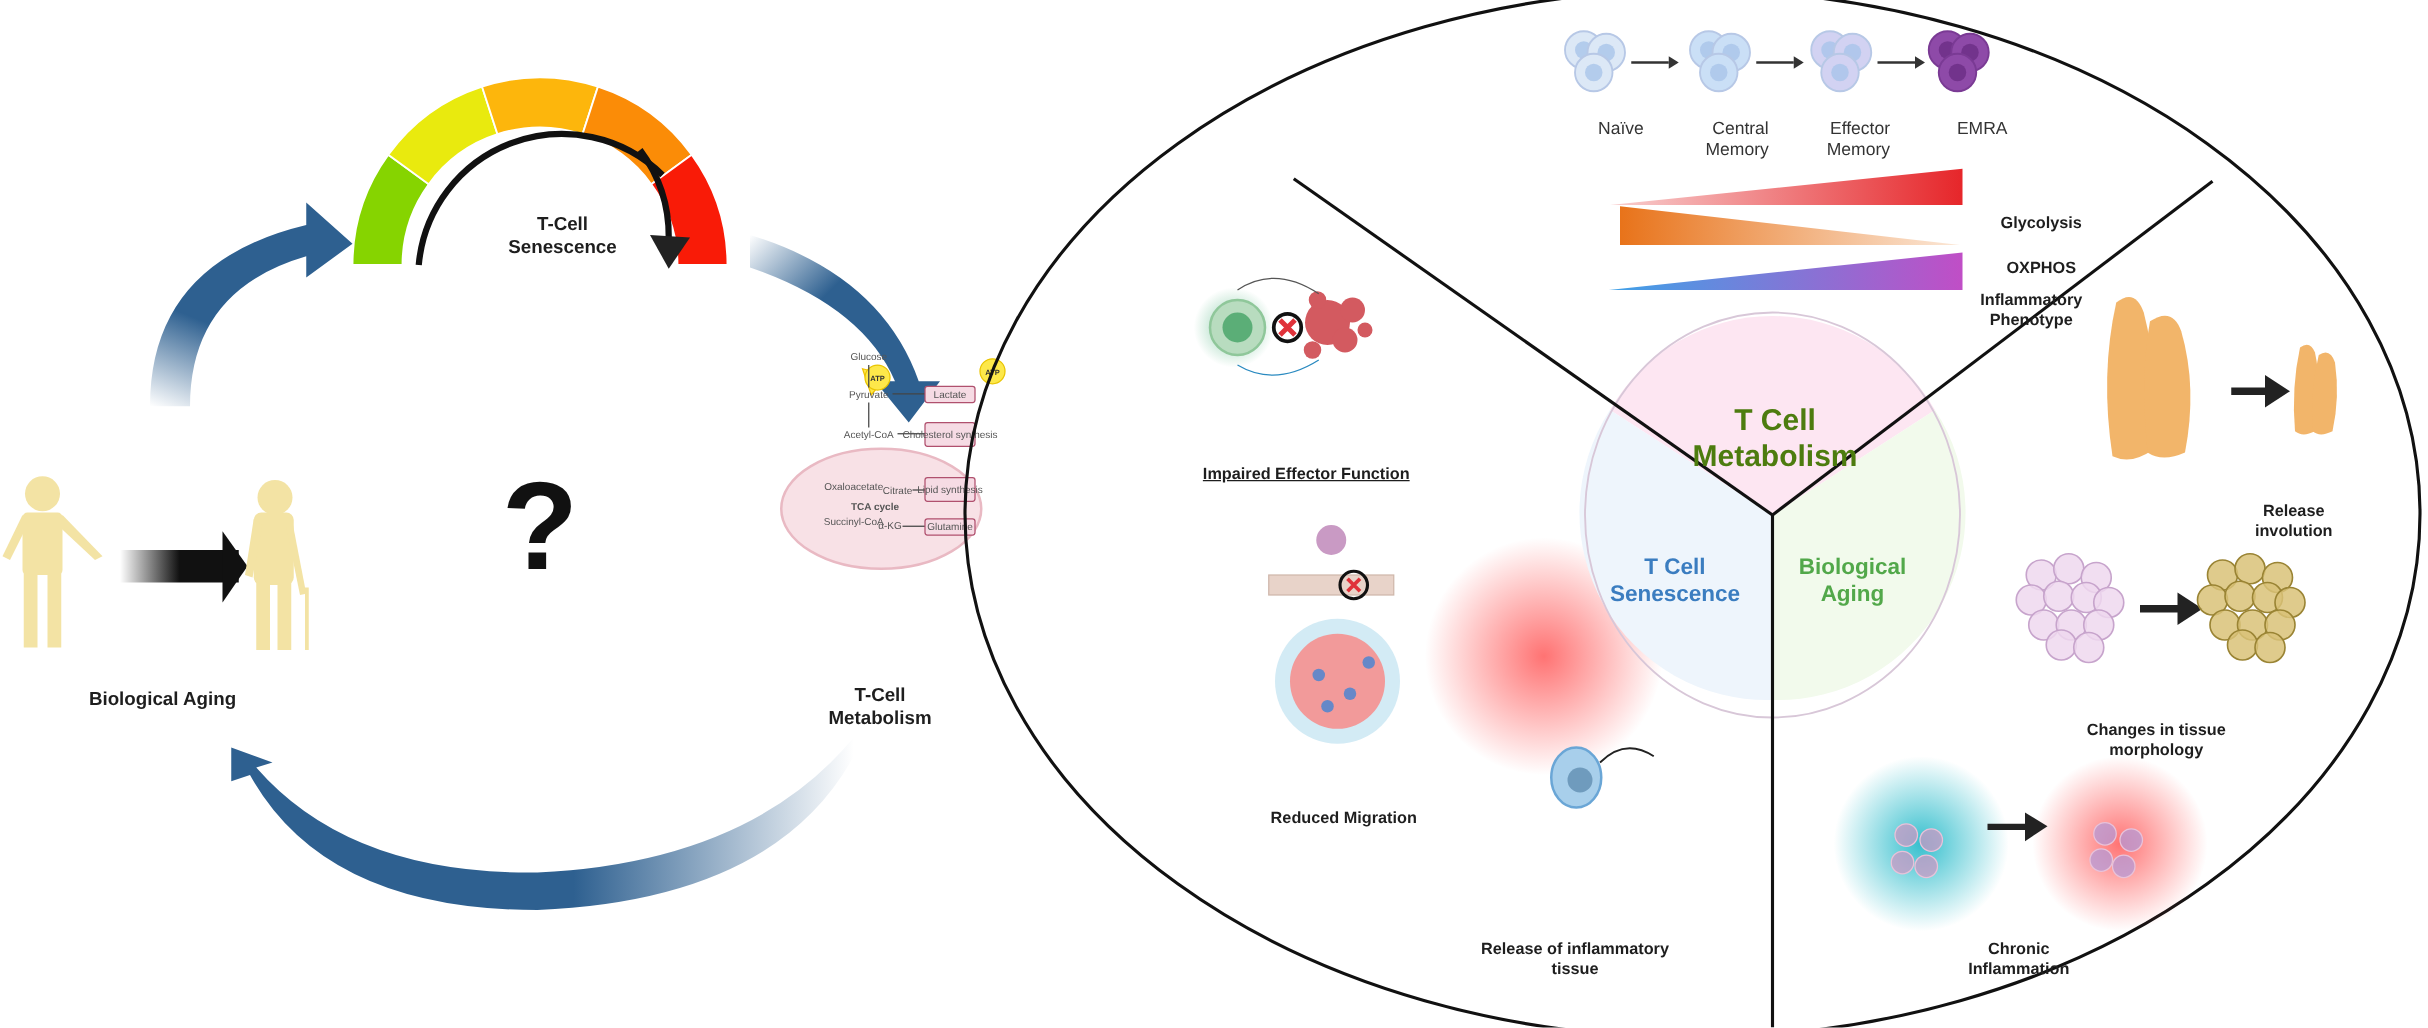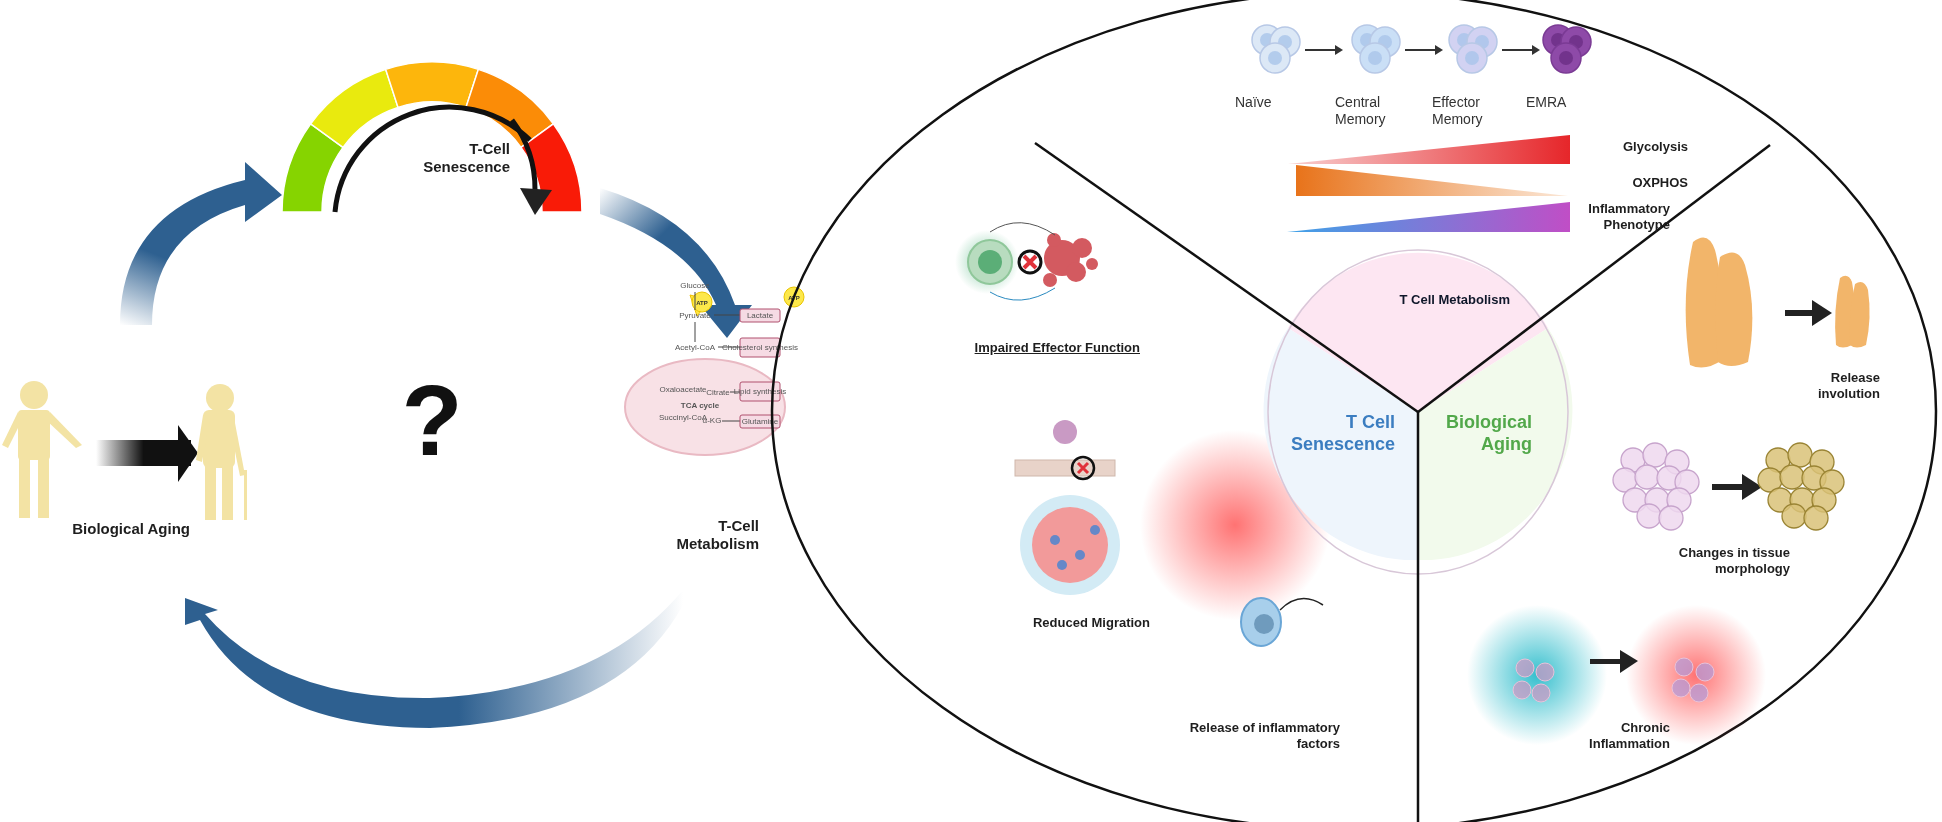--- a/index.html
+++ b/index.html
@@ -1,19 +1,19 @@
 <!DOCTYPE html>
 <html><head>
 <meta charset="utf-8">
 <style>
   html, body { margin:0; padding:0; background:#ffffff; }
   body { width:1942px; height:822px; position:relative; overflow:hidden;
          font-family:"Liberation Sans", sans-serif; }
-  .lbl { position:absolute; text-align:right; font-weight:bold; color:#1e1e1e; line-height:1.2; }
-  .reg { position:absolute; text-align:left; color:#333; line-height:1.2; font-size:14px; }
+  .lbl { position:absolute; text-align:center; font-weight:bold; color:#1e1e1e; line-height:1.2;margin-top:31px; }
+  .reg { position:absolute; text-align:right; color:#333; line-height:1.2; font-size:14px; }
   svg { position:absolute; left:0; top:0; }
   .small { font-size:8px; fill:#555; font-family:"Liberation Sans", sans-serif; }
 </style>
 </head>
 <body>
 
 <svg width="1942" height="822" viewBox="0 0 1942 822">
   <defs>
     <linearGradient id="gUp" x1="0" y1="1" x2="0.4" y2="0">
       <stop offset="0" stop-color="#2e6090" stop-opacity="0"></stop>
@@ -296,23 +296,23 @@
 
 <div class="reg" style="left:1235px;top:94px;width:80px;">Naïve</div>
 <div class="reg" style="left:1335px;top:94px;width:80px;">Central Memory</div>
 <div class="reg" style="left:1432px;top:94px;width:80px;">Effector Memory</div>
 <div class="reg" style="left:1526px;top:94px;width:80px;">EMRA</div>
 
 <div class="lbl" style="left:1578px;top:139px;width:110px;font-size:13px;">Glycolysis</div>
 <div class="lbl" style="left:1578px;top:175px;width:110px;font-size:13px;">OXPHOS</div>
 <div class="lbl" style="left:1580px;top:201px;width:90px;font-size:13px;">Inflammatory Phenotype</div>
 
-<div class="lbl" style="left:1330px;top:292px;width:180px;font-size:13px;color:#0f172a;">T Cell Metabolism</div>
+<div class="lbl" style="left:1330px;top:292px;width:180px;font-size:24px;color:#4d7c0f;">T Cell Metabolism</div>
 <div class="lbl" style="left:1285px;top:412px;width:110px;font-size:18px;color:#3b7dc0;">T Cell Senescence</div>
 <div class="lbl" style="left:1432px;top:412px;width:100px;font-size:18px;color:#52a84a;">Biological Aging</div>
 
 <div class="lbl" style="left:950px;top:340px;width:190px;font-size:13px;text-decoration:underline;">Impaired Effector Function</div>
 <div class="lbl" style="left:1000px;top:615px;width:150px;font-size:13px;">Reduced Migration</div>
-<div class="lbl" style="left:1180px;top:720px;width:160px;font-size:13px;">Release of inflammatory factors</div>
+<div class="lbl" style="left:1180px;top:720px;width:160px;font-size:13px;">Release of inflammatory tissue</div>
 
 <div class="lbl" style="left:1790px;top:370px;width:90px;font-size:13px;">Release involution</div>
 <div class="lbl" style="left:1660px;top:545px;width:130px;font-size:13px;">Changes in  tissue morphology</div>
 <div class="lbl" style="left:1560px;top:720px;width:110px;font-size:13px;">Chronic Inflammation</div>
 
 </body></html>

